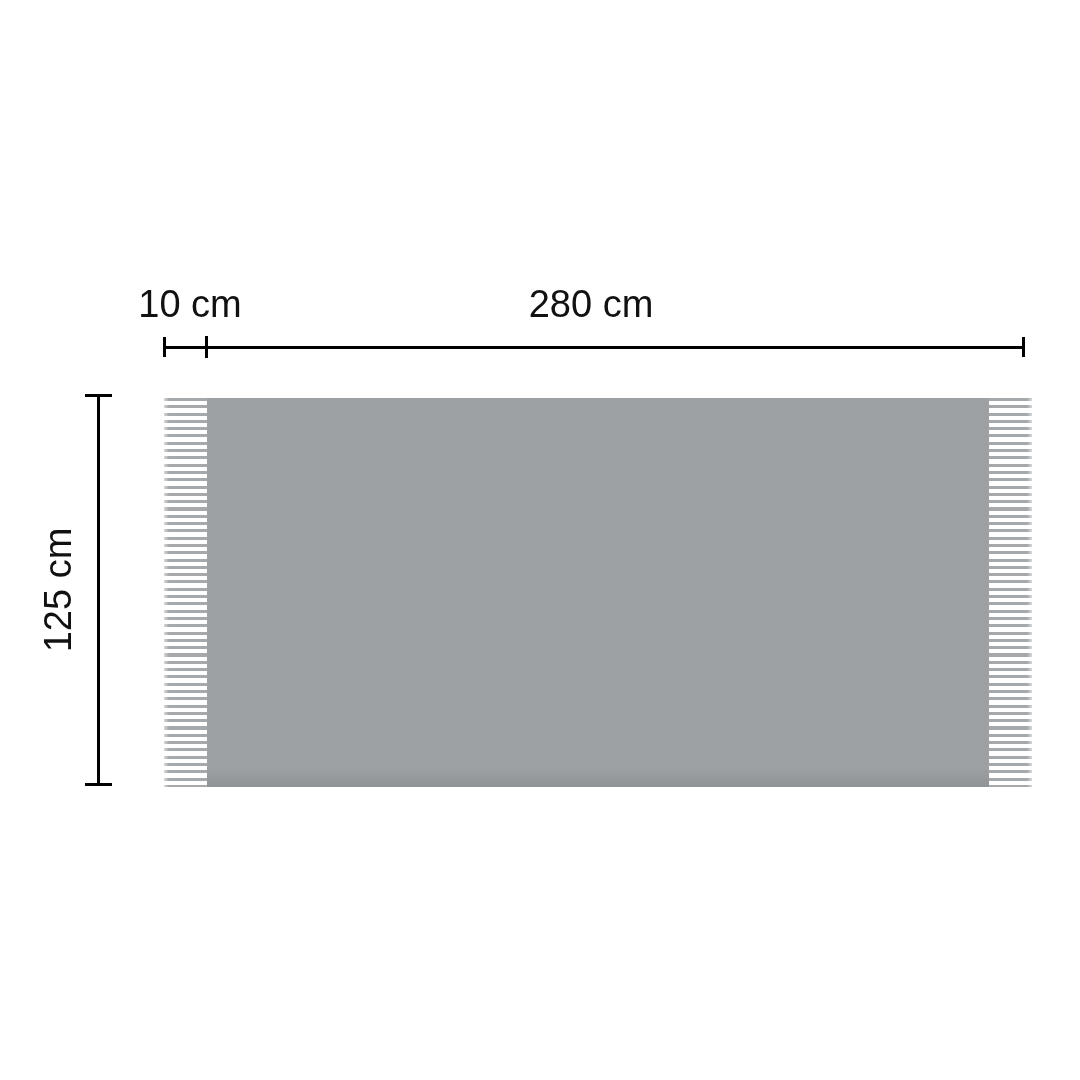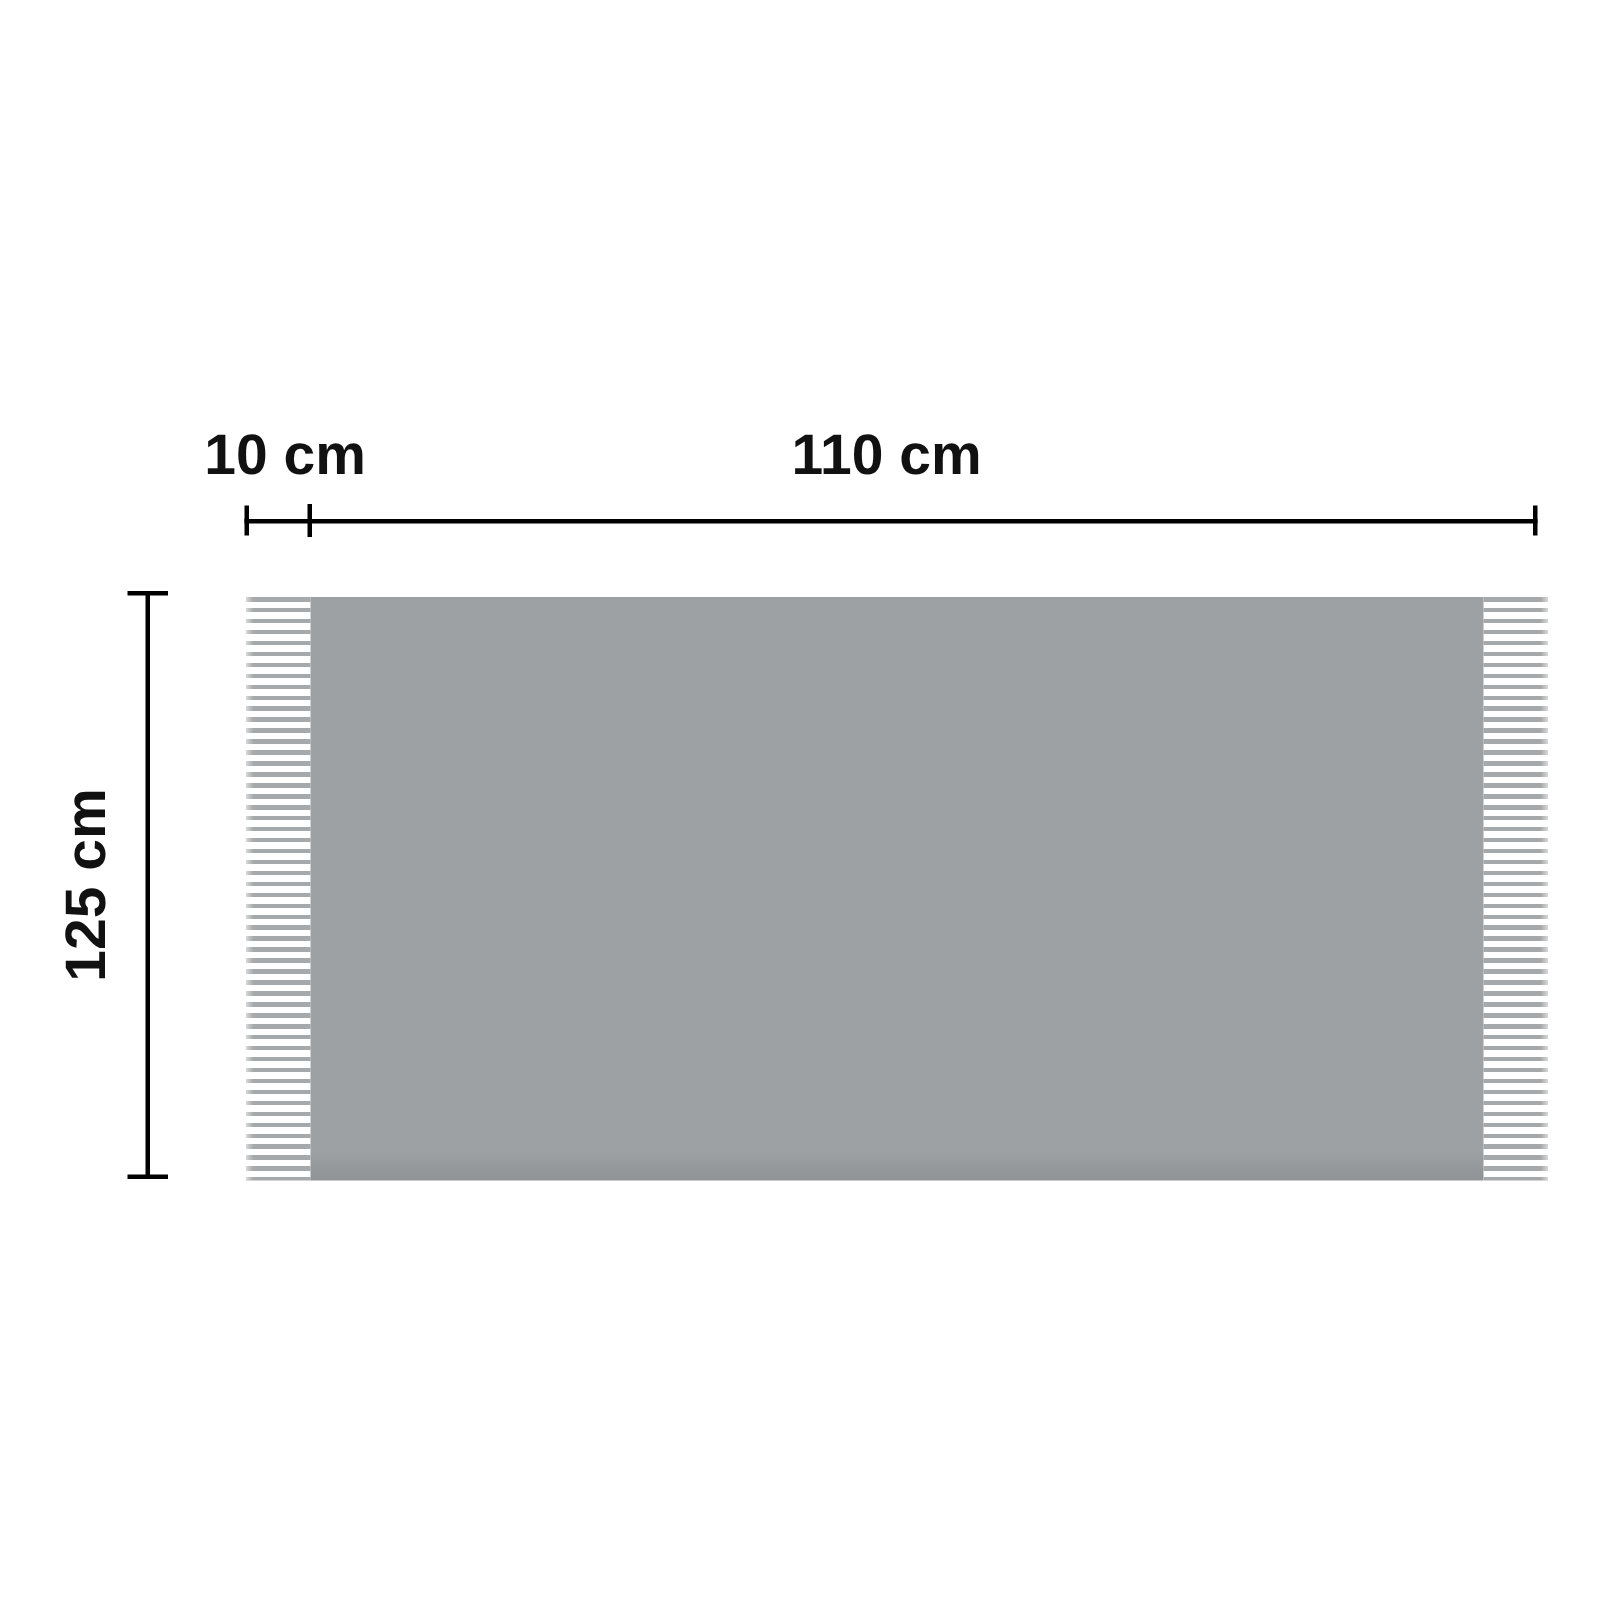--- a/index.html
+++ b/index.html
@@ -6,21 +6,20 @@
     margin: 0;
     padding: 0;
   }
   .canvas {
     position: relative;
     width: 1080px;
     height: 845px;
     background: var(--background, #ffffff);
     overflow: hidden;
     font-family: "Liberation Sans", sans-serif;
-    font-weight: bold;
   }
 
   
   .body-rect {
     position: absolute;
     left: 207px;
     top: 398px;
     width: 782px;
     height: 389px;
     background: linear-gradient(180deg,
@@ -119,20 +118,20 @@
 
   <div class="fringe fringe-left"></div>
   <div class="body-rect"></div>
   <div class="fringe fringe-right"></div>
 
   <div class="hline"></div>
   <div class="tick tick-left"></div>
   <div class="tick tick-mid"></div>
   <div class="tick tick-right"></div>
   <div class="dim-label label-fringe">10 cm</div>
-  <div class="dim-label label-width">110 cm</div>
+  <div class="dim-label label-width">280 cm</div>
 
   <div class="vline"></div>
   <div class="cap cap-top"></div>
   <div class="cap cap-bottom"></div>
   <div class="dim-label label-height">125 cm</div>
 
 </div>
 
 </body></html>

